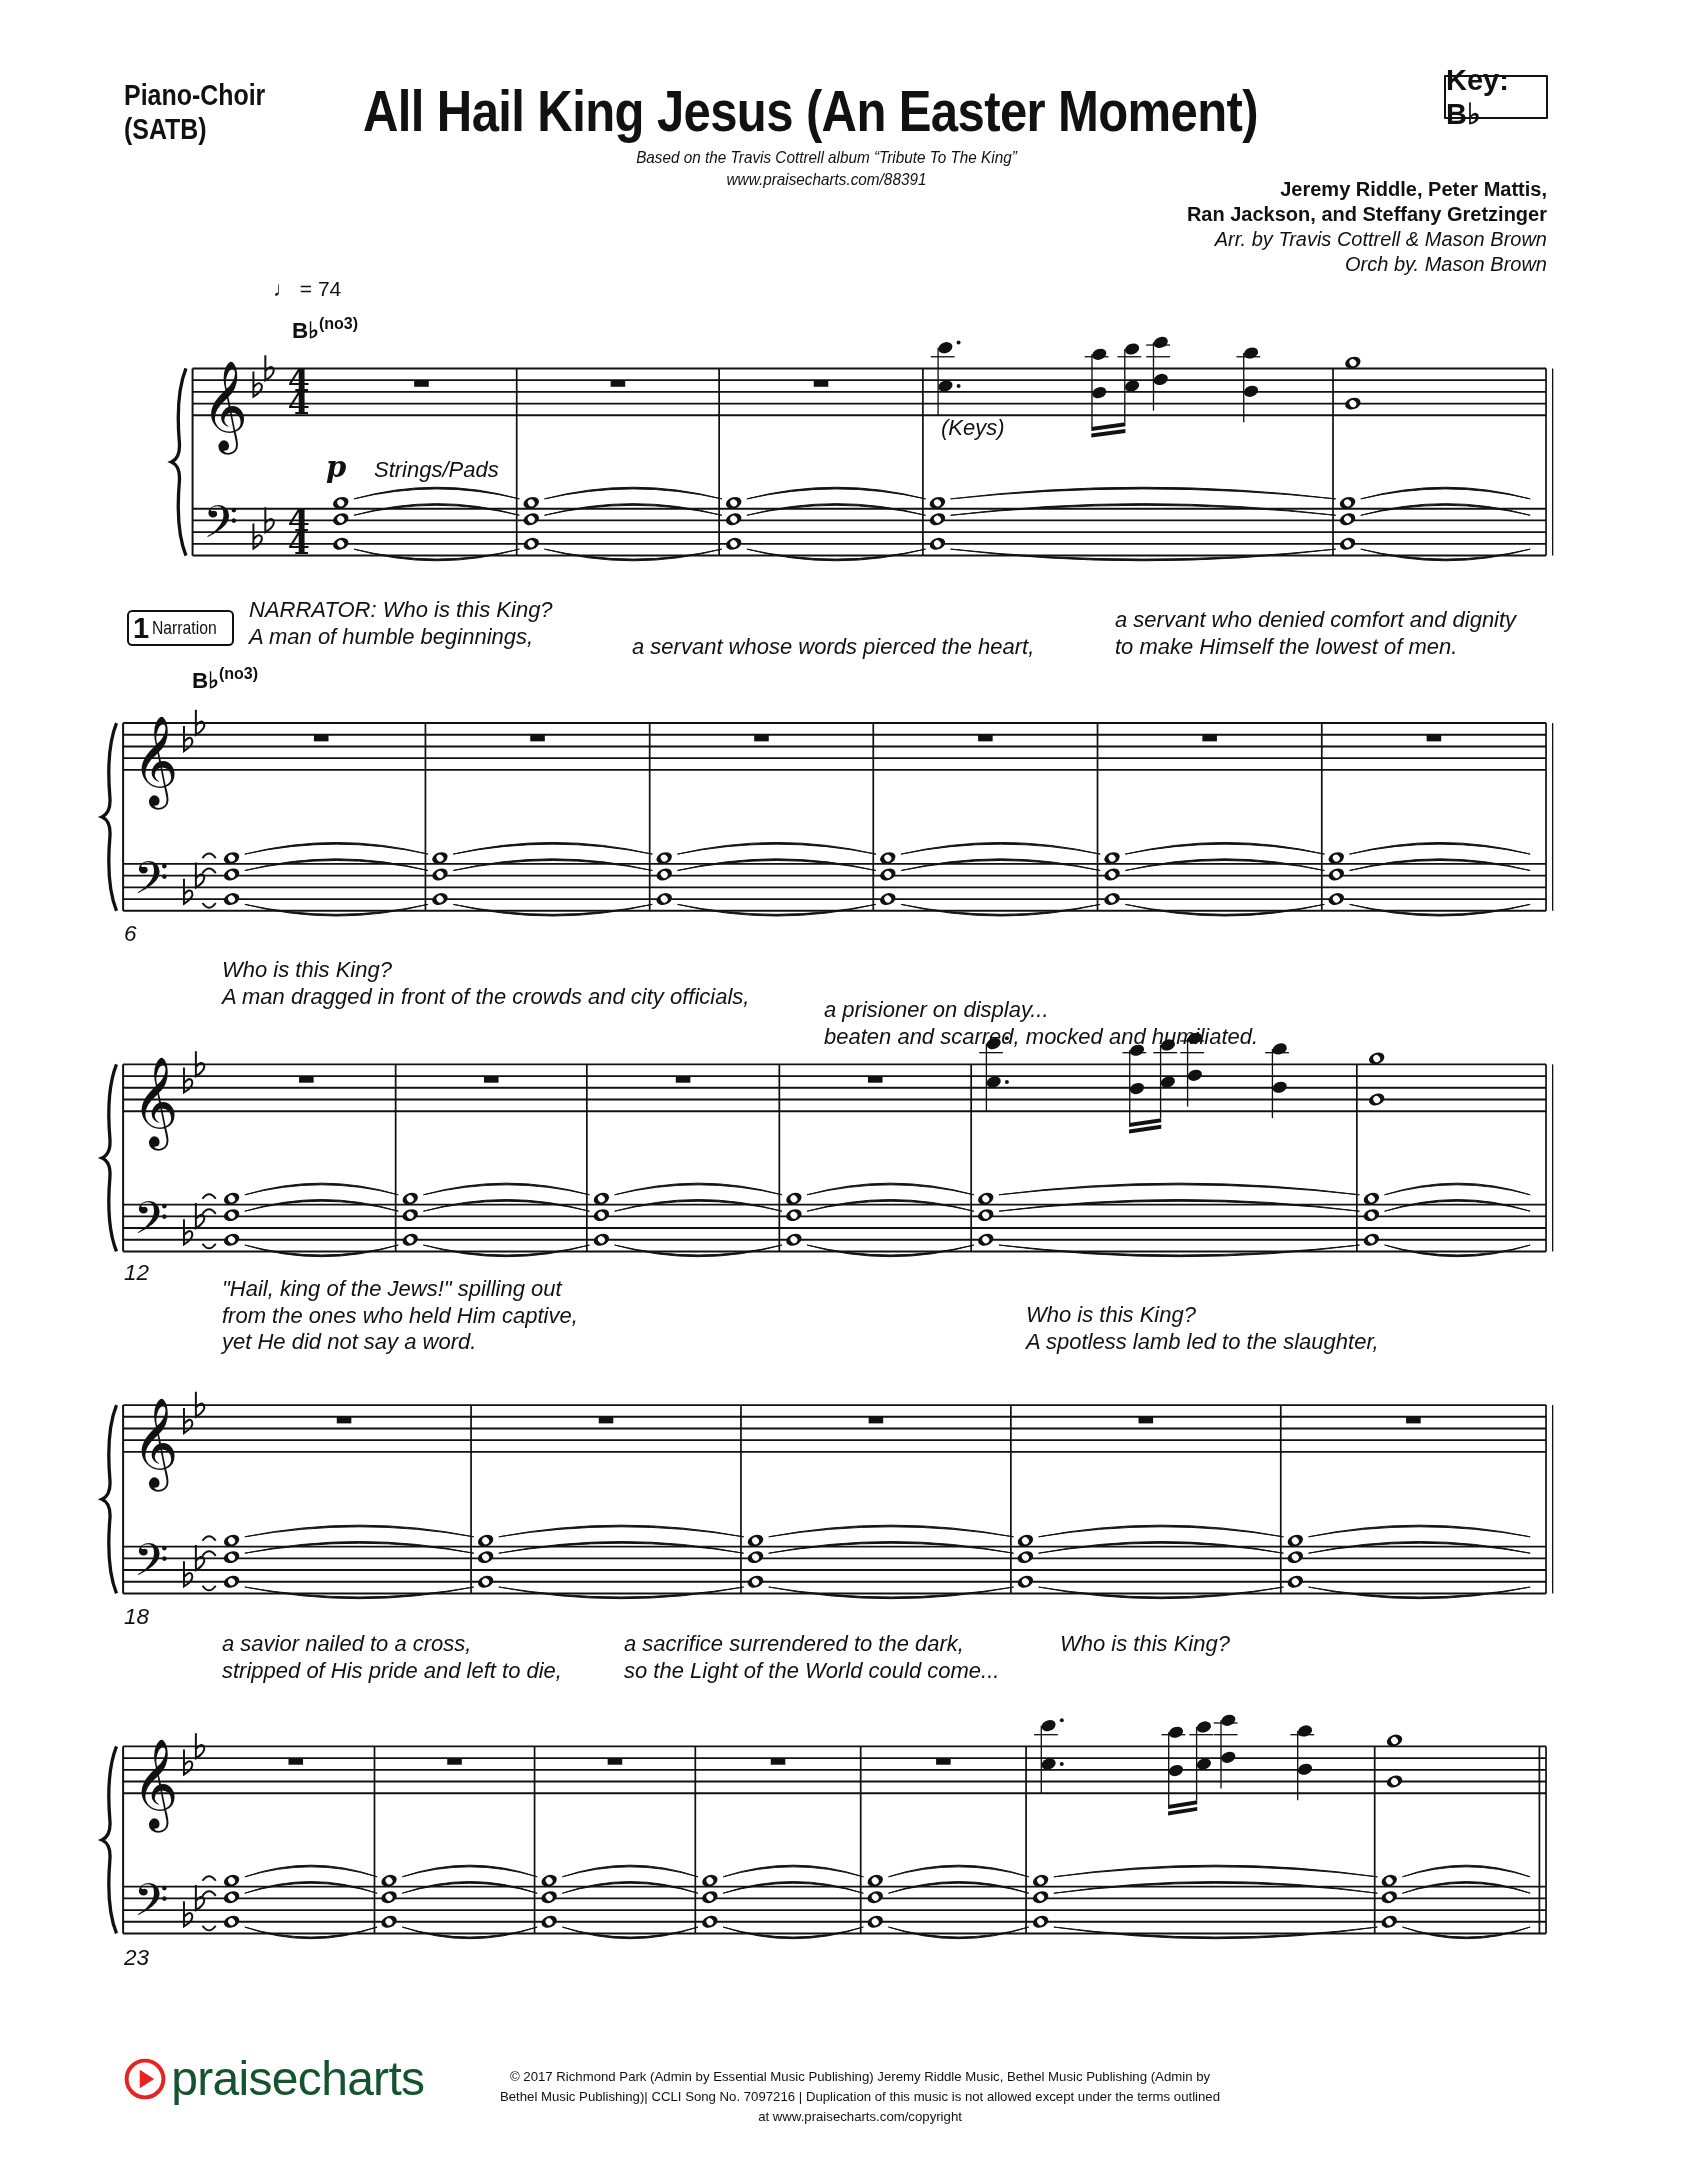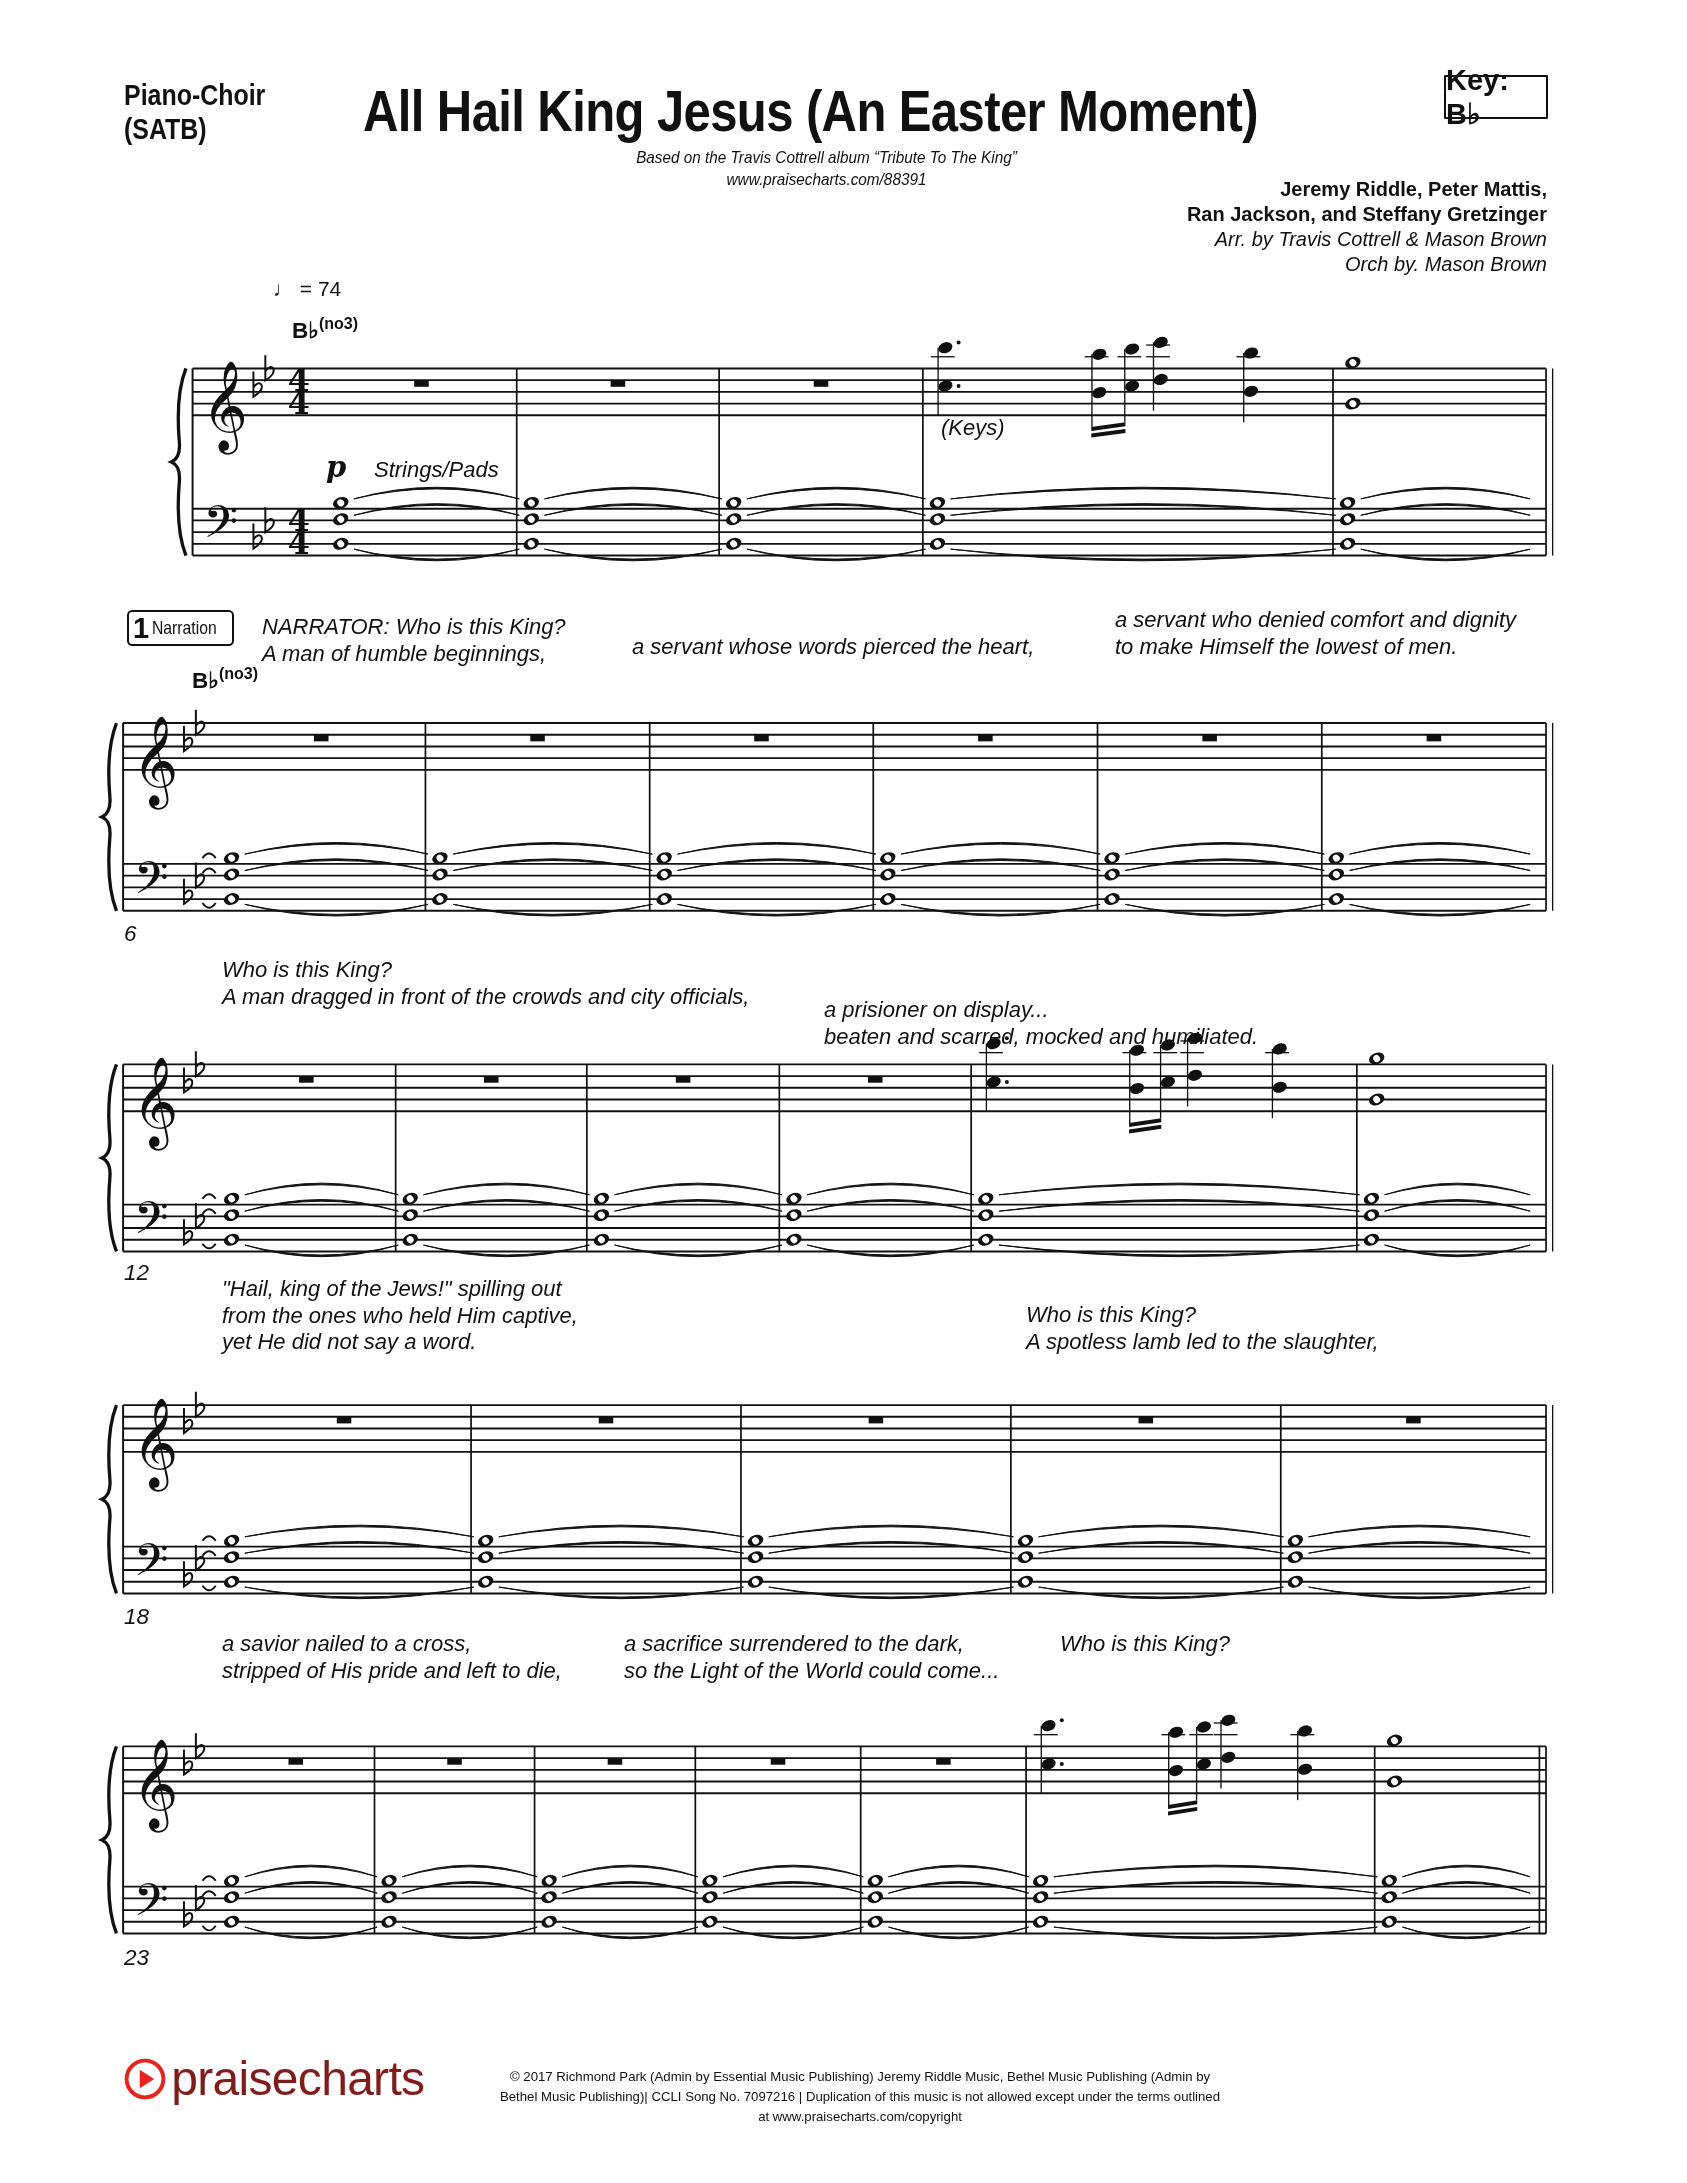--- a/index.html
+++ b/index.html
@@ -17,21 +17,21 @@
   .chord sup { font-size:16px; font-weight:bold; }
   .narr { font-style:italic; font-size:22px; line-height:26.5px; white-space:nowrap; }
   .mnum { font-style:italic; font-size:22.5px; }
   .rehearsal { left:127px; top:610px; height:36px; border:2px solid #111; border-radius:5.3px; display:flex; align-items:center; padding:0 4px; box-sizing:border-box; }
   .rehearsal .num { font-size:29px; font-weight:bold; margin-right:2.6px; }
   .rehearsal .lbl { font-size:18.5px; transform:scaleX(0.85); transform-origin:left center; }
   .inst-label { font-size:22px; }
   .dyn { font-family:"DejaVu Serif", serif; font-style:italic; font-weight:bold; font-size:29px; }
   svg.score { position:absolute; left:0; top:0; }
   .footer-logo { left:124px; top:2051px; display:flex; align-items:center; }
-  .footer-logo .word { font-size:48px; color:#7f1d1d; margin-left:5.3px; letter-spacing:-0.7px; }
+  .footer-logo .word { font-size:48px; color:#14532d; margin-left:5.3px; letter-spacing:-0.7px; }
   .copyright { left:463px; top:2067px; width:794px; text-align:center; font-size:13.2px; line-height:20px; }
 </style>
 </head>
 <body>
 
 <div class="abs header-left">
   <div>Piano-Choir</div>
   <div>(SATB)</div>
 </div>
 <div class="abs title">All Hail King Jesus (An Easter Moment)</div>
@@ -53,21 +53,21 @@
   <span>B♭</span><sup>(no3)</sup>
 </div>
 <div class="abs dyn" style="left:326px; top:450px;">p</div>
 <div class="abs inst-label" style="left:374px; top:457px; font-style:italic;">Strings/Pads</div>
 <div class="abs inst-label" style="left:941px; top:415px; font-style:italic;">(Keys)</div>
 
 <div class="abs rehearsal">
   <span class="num">1</span>
   <span class="lbl">Narration</span>
 </div>
-<div class="abs narr" style="left:249px; top:614px;margin-left:13px;">
+<div class="abs narr" style="left:249px; top:597px;">
   <div>NARRATOR: Who is this King?</div>
   <div>A man of humble beginnings,</div>
 </div>
 <div class="abs narr" style="left:632px; top:634px;">
   <div>a servant whose words pierced the heart,</div>
 </div>
 <div class="abs narr" style="left:1115px; top:607px;">
   <div>a servant who denied comfort and dignity</div>
   <div>to make Himself the lowest of men.</div>
 </div>

